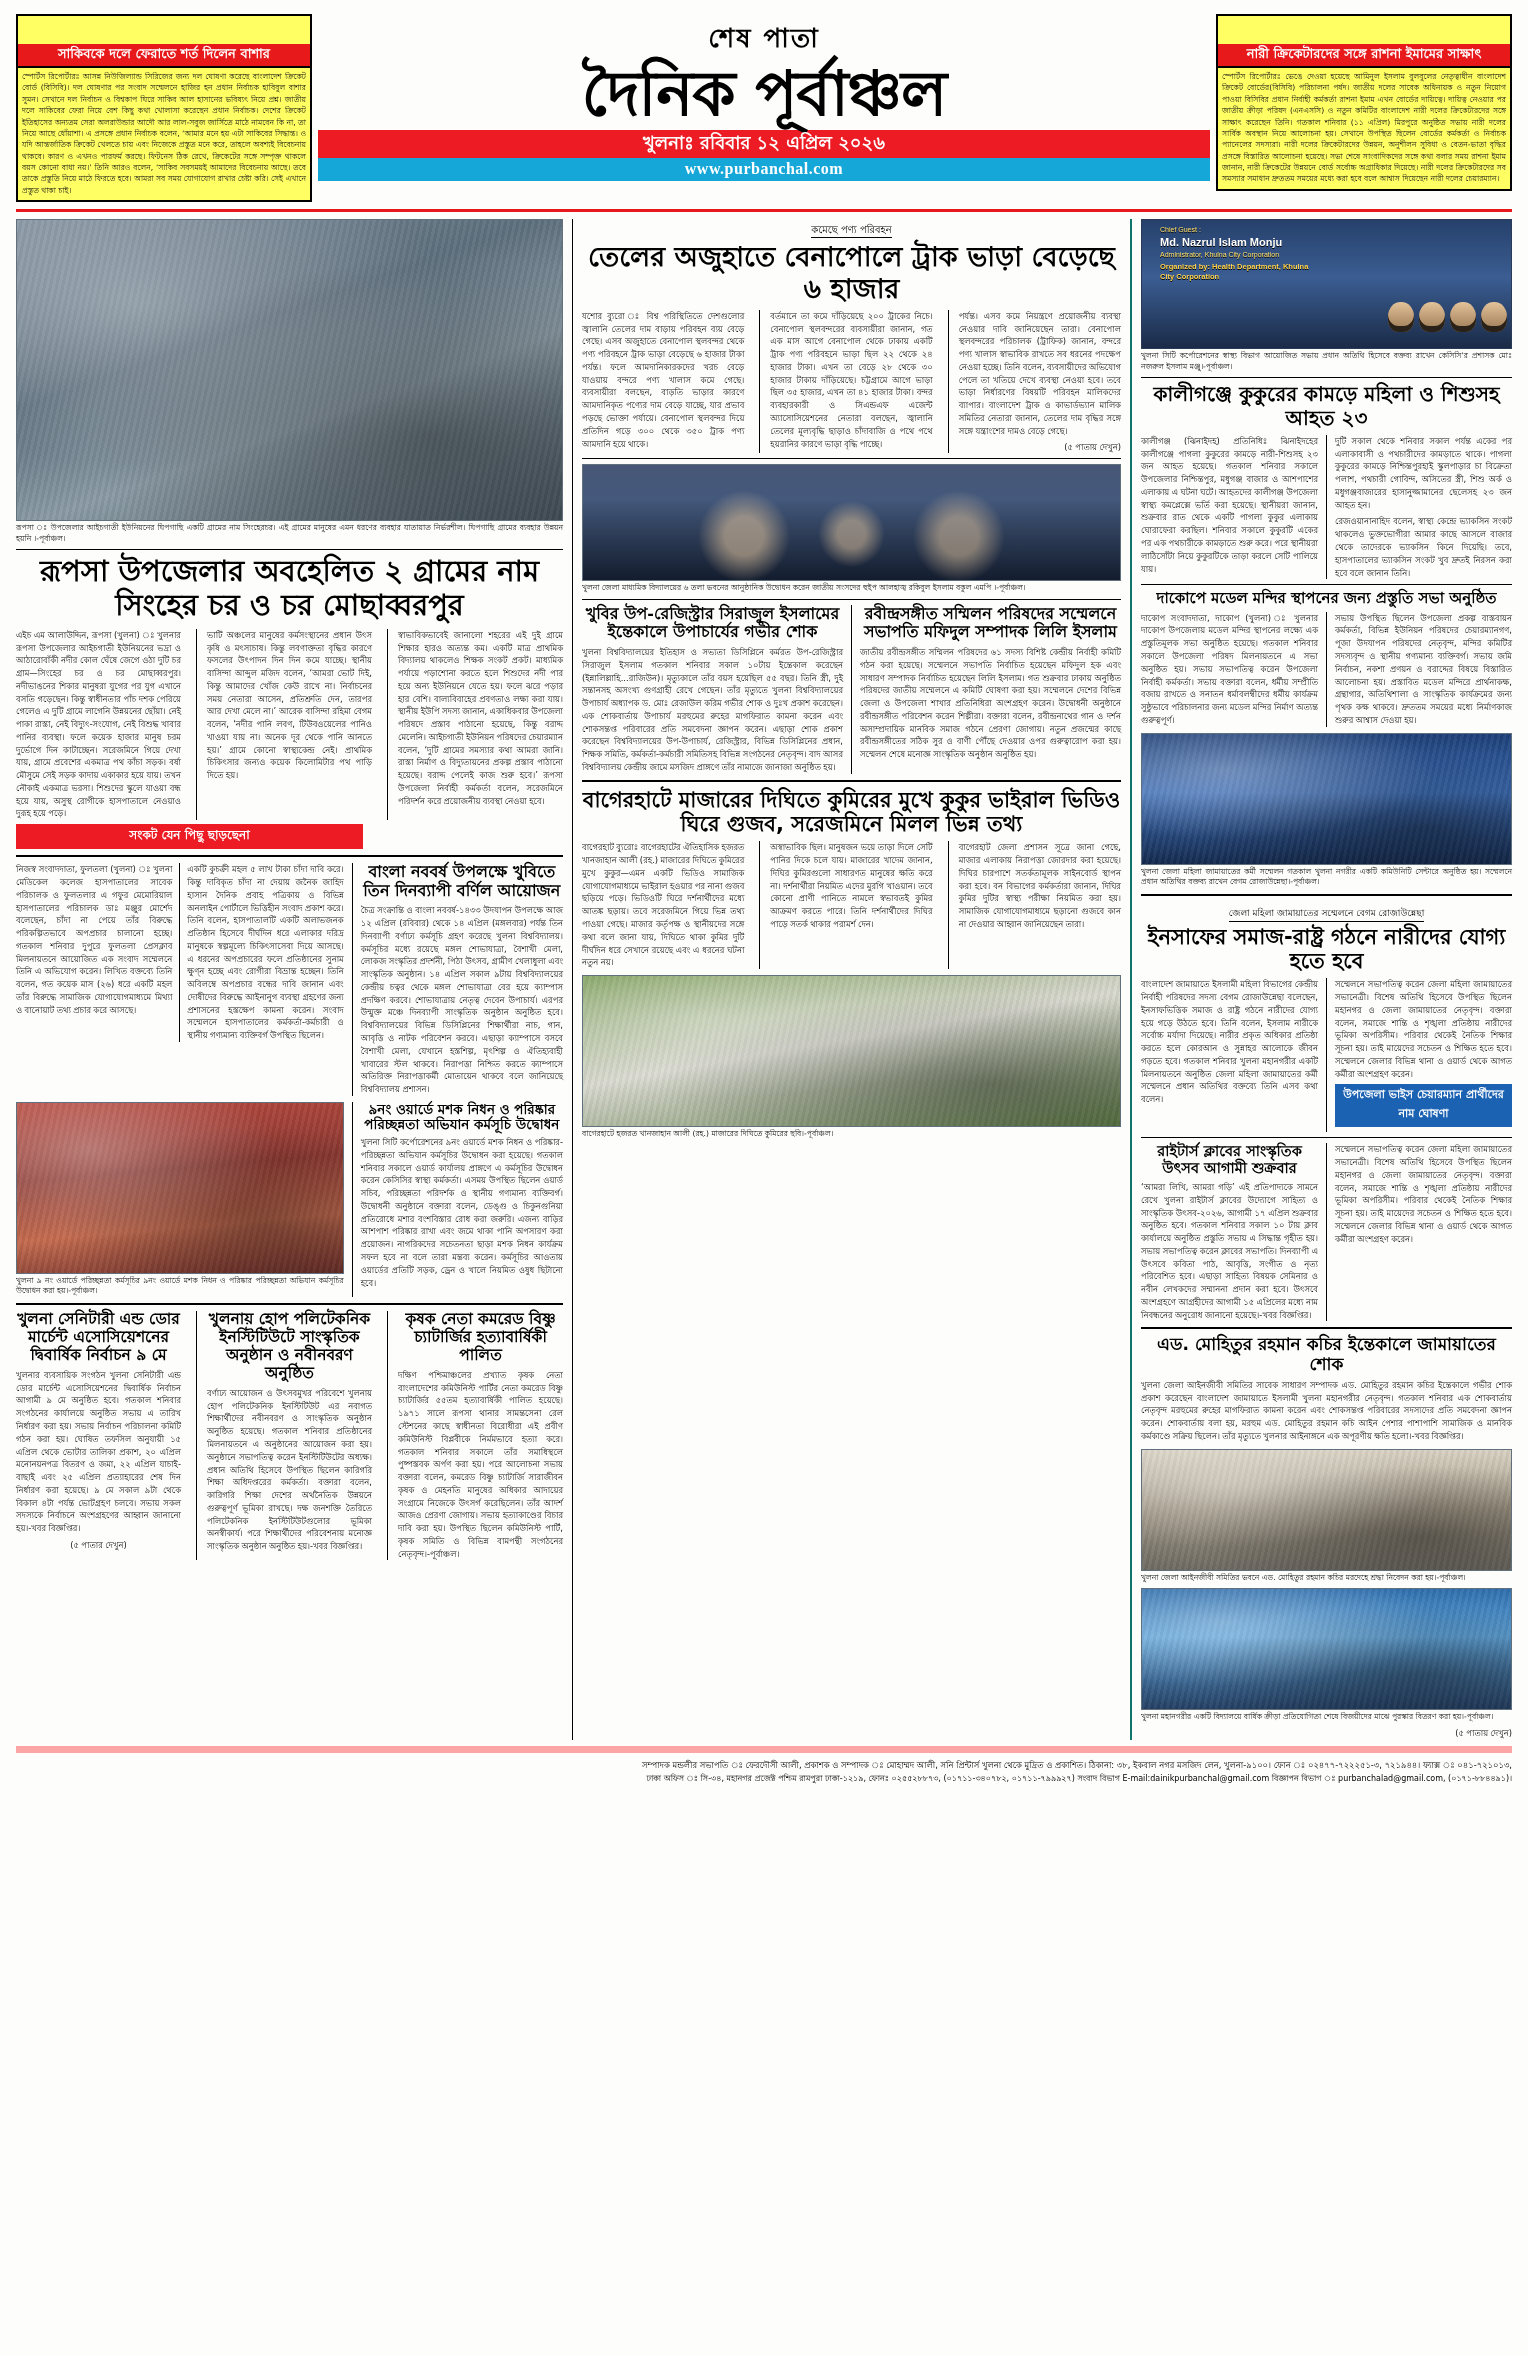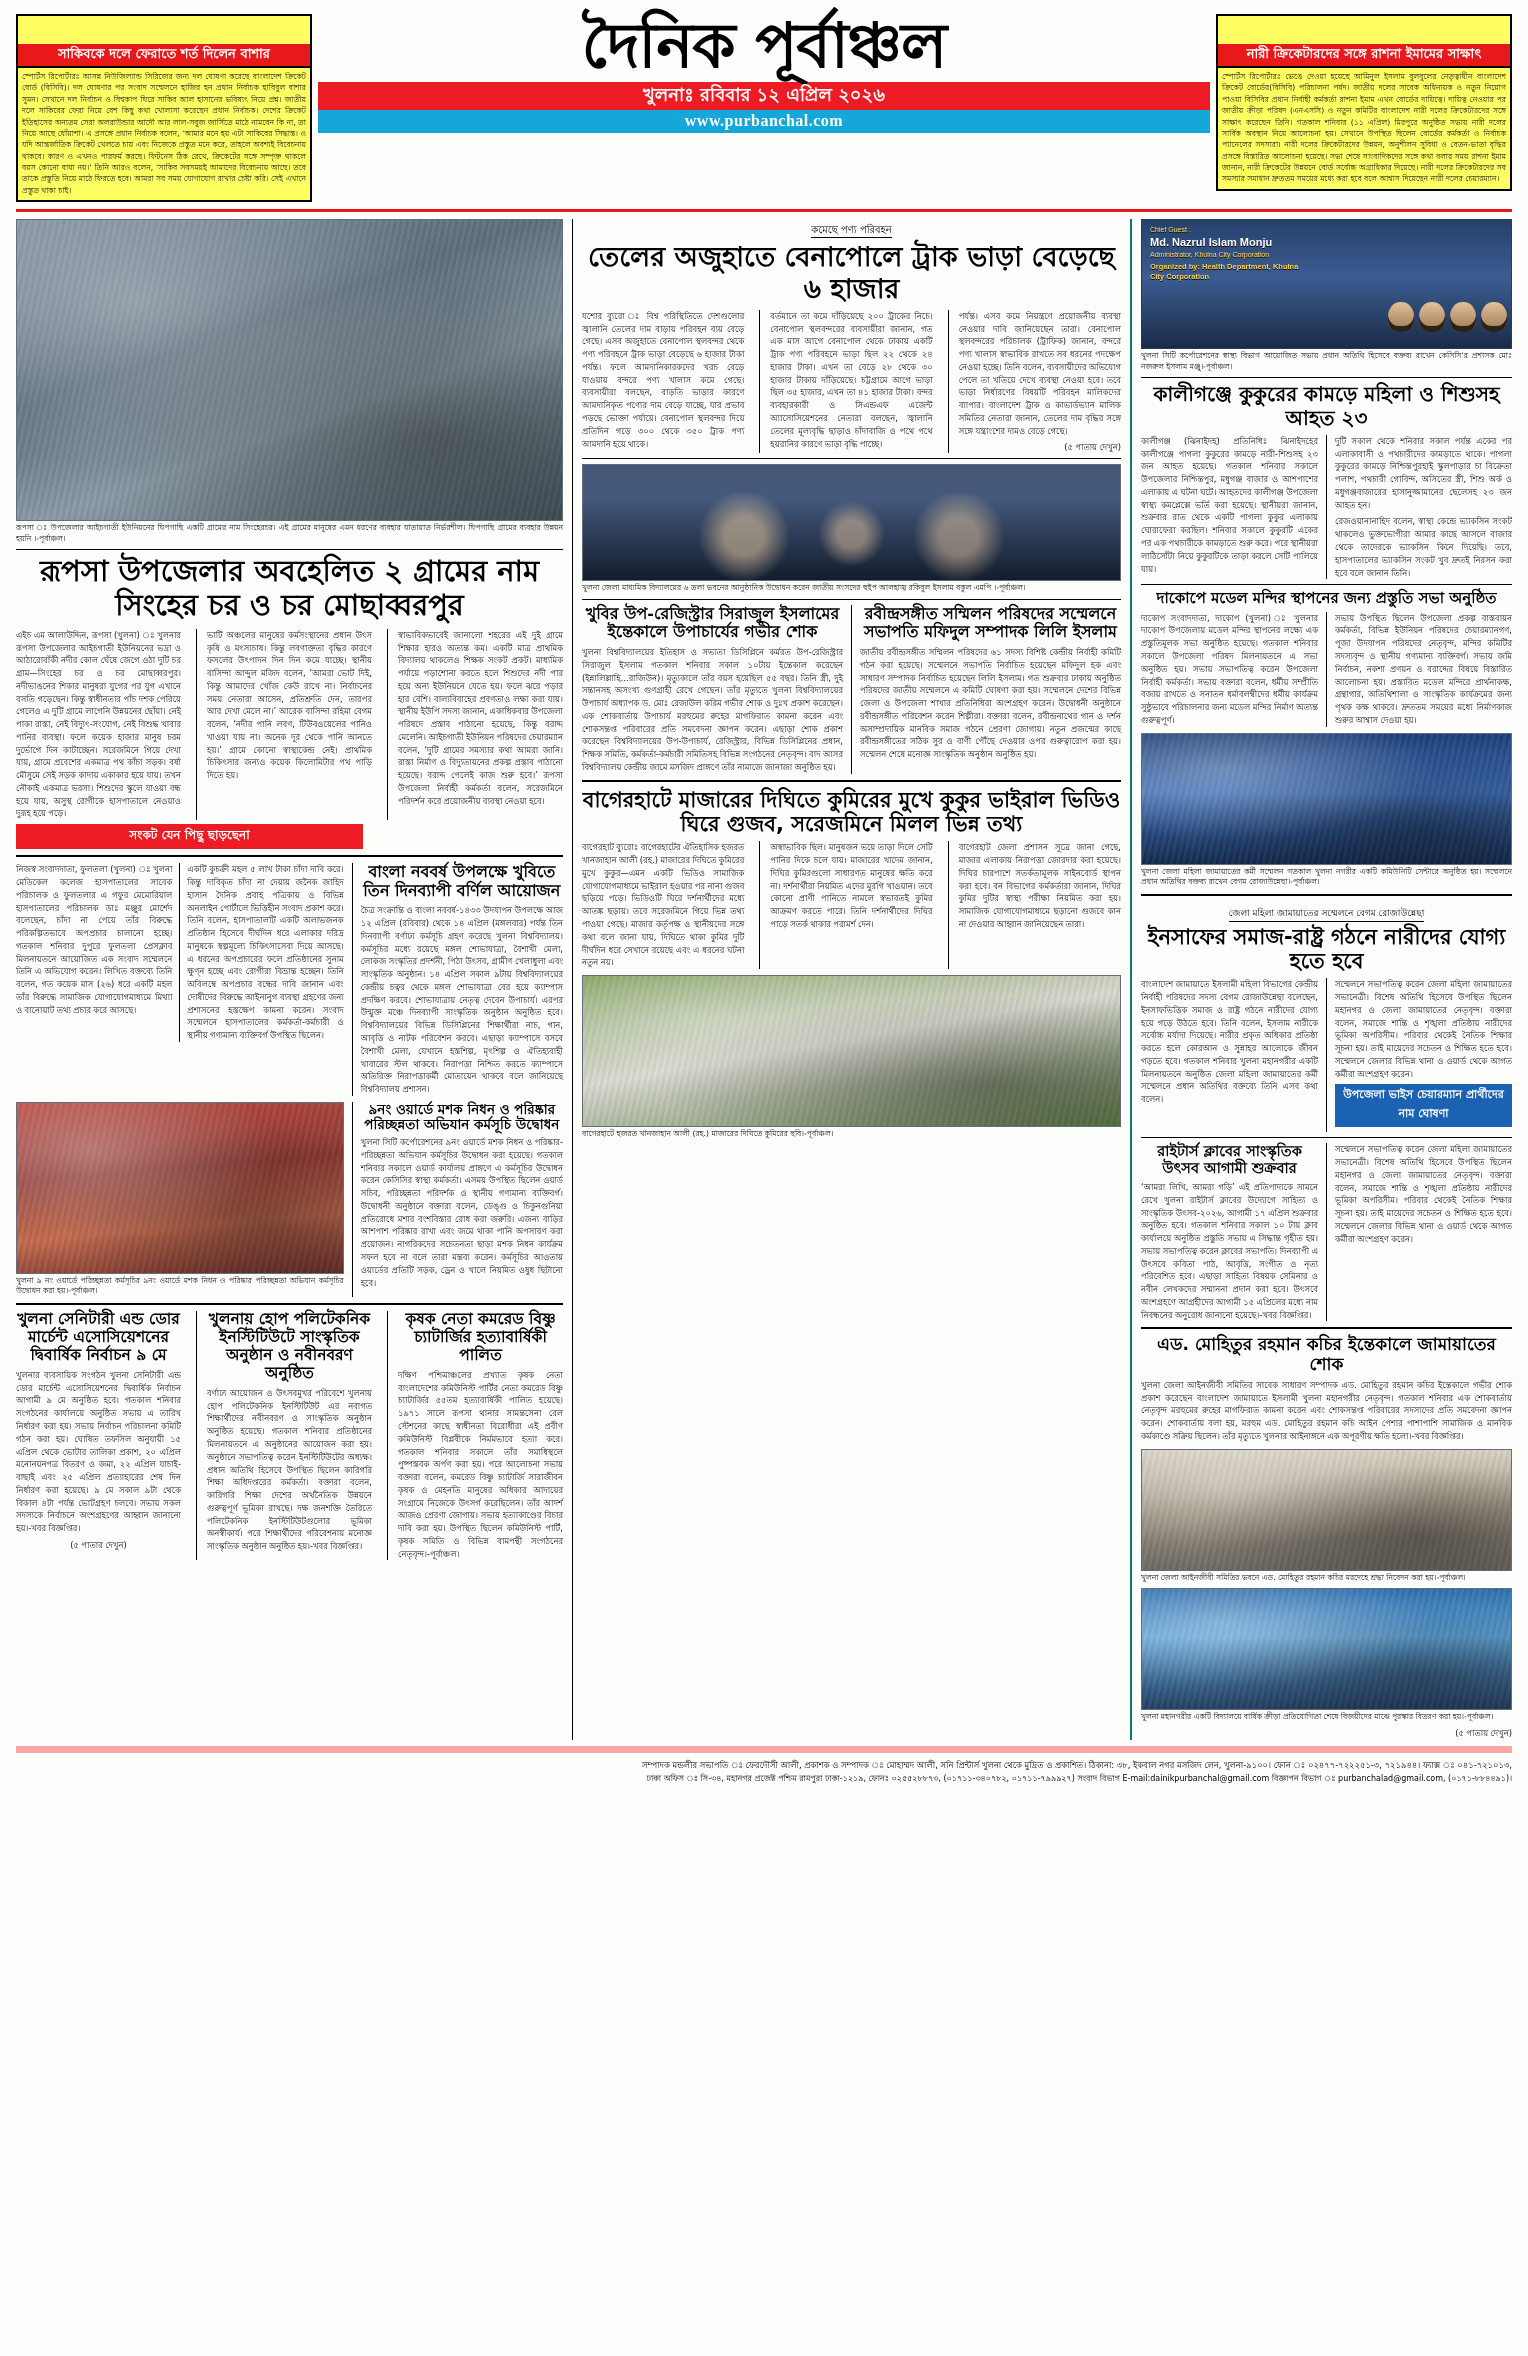--- a/index.html
+++ b/index.html
@@ -114,21 +114,21 @@
   .photo-green{background:linear-gradient(170deg,#7fa05c 0%,#d8d8cf 45%,#5d7a46 100%);}
   .photo-stage{background:linear-gradient(180deg,#1d3f77 0%,#3d6db5 45%,#142a4e 100%);}
   .photo-hall{background:linear-gradient(180deg,#d9d2c3 0%,#9f9584 50%,#6d6a62 100%);}
   .photo-kids{background:linear-gradient(180deg,#2f6fae 0%,#5fa3d8 40%,#243f63 100%);}
   
   .adphoto{
     height:128px;position:relative;overflow:hidden;border:1px solid #2b3b55;
     background:linear-gradient(180deg,#26406b 0%,#3b5d92 45%,#1a2b47 100%);
   }
   .adphoto .adtxt{
-    position:absolute;left:8px;top:5px;width:150px;color:#ffe06a;
+    position:absolute;left:18px;top:5px;width:150px;color:#ffe06a;
     font-family:"Liberation Sans","DejaVu Sans",sans-serif;font-size:7px;line-height:1.35;
     text-shadow:0 1px 0 #000;
   }
   .adphoto .adtxt b{display:block;font-size:11px;color:#fff;}
   .adphoto .adorg{color:#ffd34d;font-size:7.5px;font-weight:700;margin-top:3px;display:block;}
   .adphoto .heads{position:absolute;right:4px;bottom:16px;display:flex;gap:5px;}
   .adphoto .heads i{
     display:block;width:26px;height:30px;border-radius:48% 48% 40% 40%;
     background:linear-gradient(180deg,#e3c39a,#9a7853);box-shadow:0 -6px 0 #2a2118 inset;
   }
@@ -146,20 +146,21 @@
 <div class="page">
 
   <div class="topstrip">
 
     <div class="topbox">
       <div class="tb-head">সাকিবকে দলে ফেরাতে শর্ত দিলেন বাশার</div>
       <div class="tb-body">স্পোর্টস রিপোর্টারঃ আসন্ন নিউজিল্যান্ড সিরিজের জন্য দল ঘোষণা করেছে বাংলাদেশ ক্রিকেট বোর্ড (বিসিবি)। দল ঘোষণার পর সংবাদ সম্মেলনে হাজির হন প্রধান নির্বাচক হাবিবুল বাশার সুমন। সেখানে দল নির্বাচন ও বিশ্বকাপ ঘিরে সাকিব আল হাসানের ভবিষ্যৎ নিয়ে প্রশ্ন। জাতীয় দলে সাকিবের ফেরা নিয়ে বেশ কিছু কথা খোলাসা করেছেন প্রধান নির্বাচক। দেশের ক্রিকেট ইতিহাসের অন্যতম সেরা অলরাউন্ডার আদৌ আর লাল-সবুজ জার্সিতে মাঠে নামবেন কি না, তা নিয়ে আছে ধোঁয়াশা। এ প্রসঙ্গে প্রধান নির্বাচক বলেন, ‘আমার মনে হয় এটা সাকিবের সিদ্ধান্ত। ও যদি আন্তর্জাতিক ক্রিকেট খেলতে চায় এবং নিজেকে প্রস্তুত মনে করে, তাহলে অবশ্যই বিবেচনায় থাকবে। কারণ ও এখনও পারফর্ম করছে। ফিটনেস ঠিক রেখে, ক্রিকেটের সঙ্গে সম্পৃক্ত থাকলে বয়স কোনো বাধা নয়।’ তিনি আরও বলেন, ‘সাকিব সবসময়ই আমাদের বিবেচনায় আছে। তবে তাকে প্রস্তুতি নিয়ে মাঠে ফিরতে হবে। আমরা সব সময় যোগাযোগ রাখার চেষ্টা করি। সেই এখানে প্রস্তুত থাকা চাই।</div>
     </div>
 
     <div class="masthead">
+      <div class="mh-sub">শেষ পাতা</div>
       <div class="mh-title">দৈনিক পূর্বাঞ্চল</div>
       <div class="mh-datebar">খুলনাঃ রবিবার ১২ এপ্রিল ২০২৬</div>
       <div class="mh-web">www.purbanchal.com</div>
     </div>
 
     <div class="topbox">
       <div class="tb-head">নারী ক্রিকেটারদের সঙ্গে রাশনা ইমামের সাক্ষাৎ</div>
       <div class="tb-body">স্পোর্টস রিপোর্টারঃ ভেঙে দেওয়া হয়েছে আমিনুল ইসলাম বুলবুলের নেতৃত্বাধীন বাংলাদেশ ক্রিকেট বোর্ডের(বিসিবি) পরিচালনা পর্ষদ। জাতীয় দলের সাবেক অধিনায়ক ও নতুন নিয়োগ পাওয়া বিসিবির প্রধান নির্বাহী কর্মকর্তা রাশনা ইমাম এখন বোর্ডের দায়িত্বে। দায়িত্ব নেওয়ার পর জাতীয় ক্রীড়া পরিষদ (এনএসসি) ও নতুন কমিটির বাংলাদেশ নারী দলের ক্রিকেটারদের সঙ্গে সাক্ষাৎ করেছেন তিনি। গতকাল শনিবার (১১ এপ্রিল) মিরপুরে অনুষ্ঠিত সভায় নারী দলের সার্বিক অবস্থান নিয়ে আলোচনা হয়। সেখানে উপস্থিত ছিলেন বোর্ডের কর্মকর্তা ও নির্বাচক প্যানেলের সদস্যরা। নারী দলের ক্রিকেটারদের উন্নয়ন, অনুশীলন সুবিধা ও বেতন-ভাতা বৃদ্ধির প্রসঙ্গে বিস্তারিত আলোচনা হয়েছে। সভা শেষে সাংবাদিকদের সঙ্গে কথা বলার সময় রাশনা ইমাম জানান, নারী ক্রিকেটের উন্নয়নে বোর্ড সর্বোচ্চ অগ্রাধিকার দিয়েছে। নারী দলের ক্রিকেটারদের সব সমস্যার সমাধান দ্রুততম সময়ের মধ্যে করা হবে বলে আশ্বাস দিয়েছেন নারী দলের চেয়ারম্যান।</div>
     </div>
 

